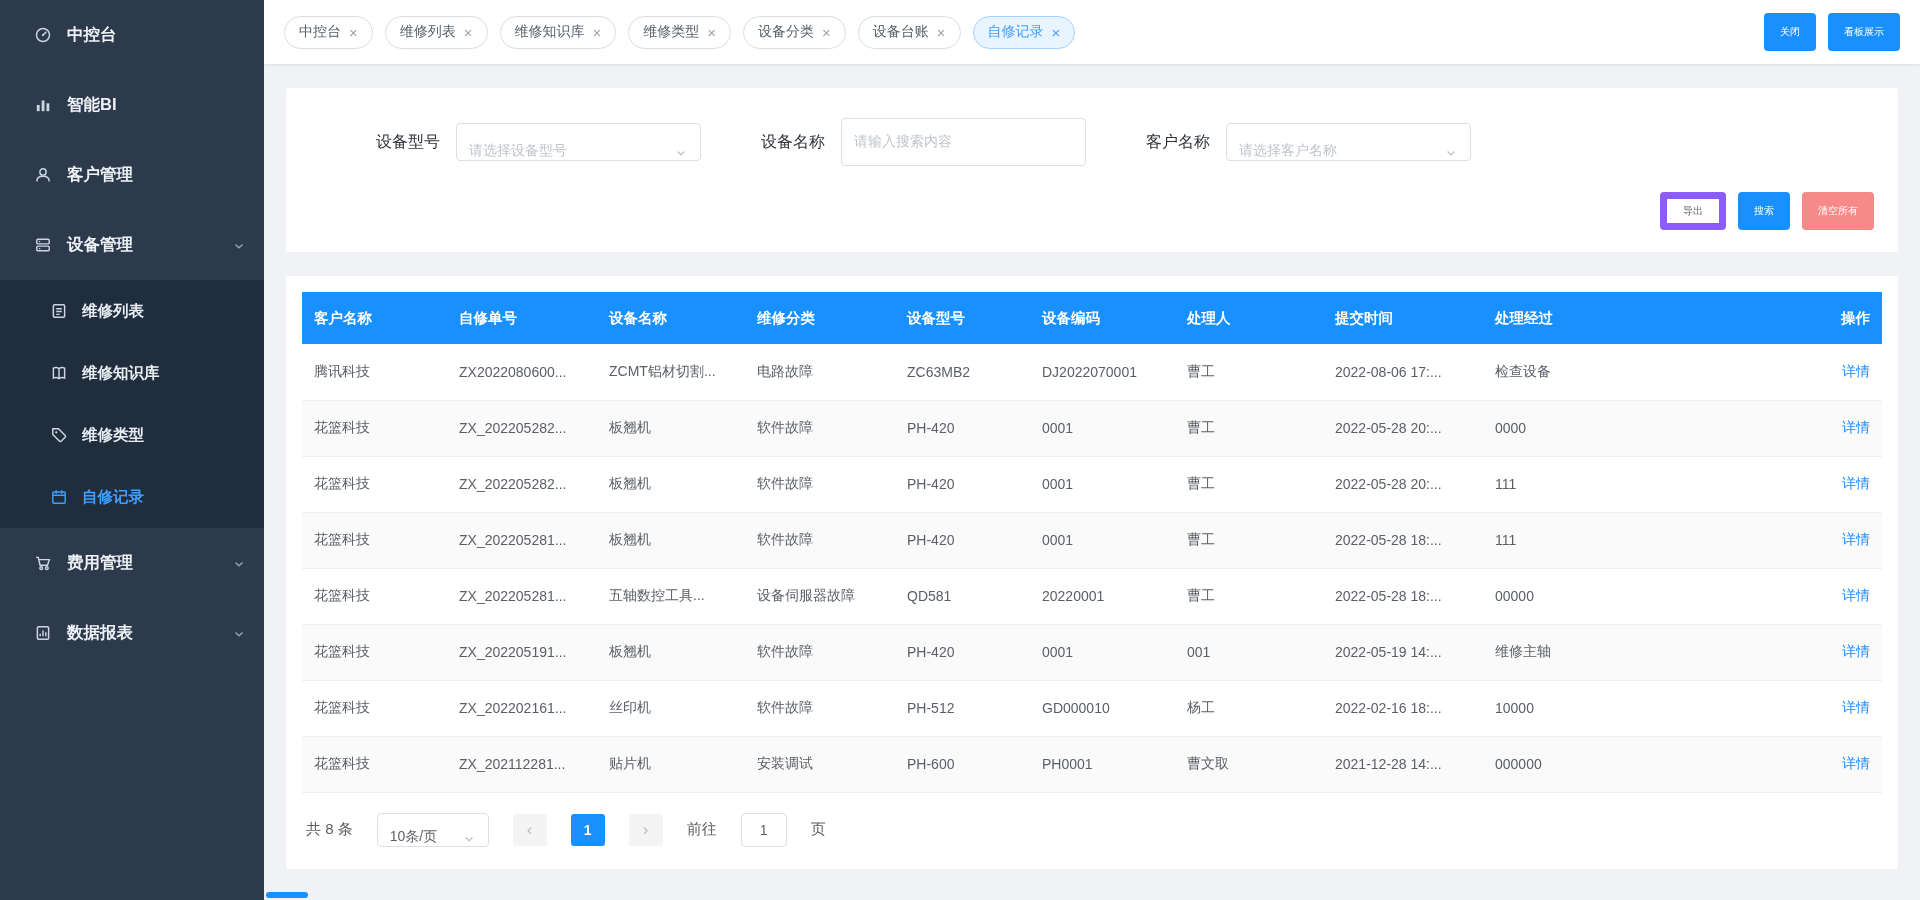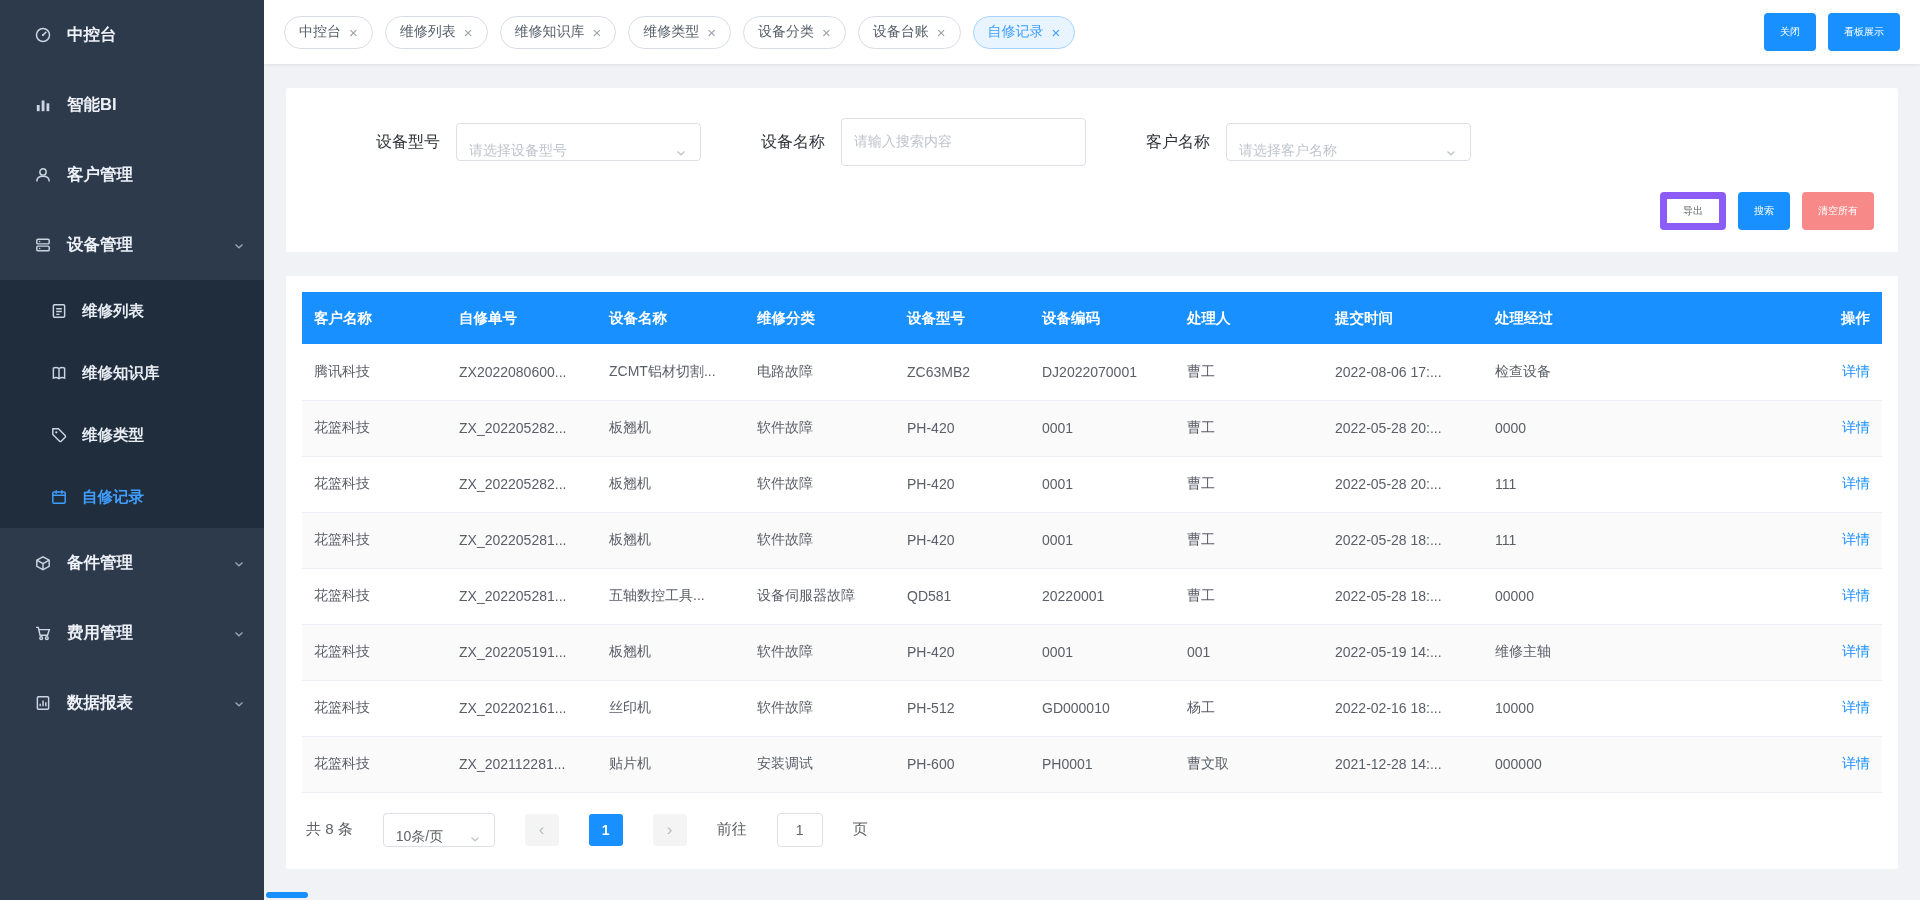--- a/index.html
+++ b/index.html
@@ -62,21 +62,21 @@
   table { width:100%; border-collapse:collapse; table-layout:fixed; }
   th { background:var(--accent,#1890ff); color:#fff; font-size:14.5px; font-weight:700; text-align:left;
        padding:0 12px; height:52px; white-space:nowrap; overflow:hidden; }
   td { font-size:14px; color:#5a5e66; padding:0 12px; height:56px; border-bottom:1px solid #ebeef5;
        white-space:nowrap; overflow:hidden; }
   tbody tr:nth-child(even) { background:#fafafa; }
   th.op-col, td.op-cell { text-align:right; }
   .detail-link { color:var(--accent,#1890ff); cursor:pointer; }
 
   
-  .pagination { display:flex; align-items:center; gap:30px; padding:20px 4px 14px; font-size:15px; color:#606266; }
+  .pagination { display:flex; align-items:center; gap:24px; padding:20px 4px 14px; font-size:15px; color:#606266; }
   .page-size { width:112px; height:34px; }
   .pager-btn { min-width:34px; height:32px; border:none; border-radius:3px; background:#f4f4f5; color:#b7bcc4;
                font-size:17px; cursor:pointer; display:inline-flex; align-items:center; justify-content:center; font-family:inherit; }
   .pager-btn.page.active { background:var(--accent,#1890ff); color:#fff; font-size:14px; font-weight:600; }
   .goto-input { width:46px; height:34px; border:1px solid #dcdfe6; border-radius:4px; text-align:center;
                 font-size:14px; color:#606266; font-family:inherit; outline:none; }
 
   
   .vscroll { position:fixed; top:2px; right:2px; width:6px; height:46px; background:var(--accent,#1890ff); border-radius:3px; }
   .hscroll { position:fixed; left:266px; bottom:2px; width:42px; height:6px; background:var(--accent,#1890ff); border-radius:3px; }
@@ -167,34 +167,20 @@
       <span class="icon">
         <svg viewBox="0 0 16 16" fill="none" stroke="currentColor" stroke-width="1.3">
             <rect x="2.5" y="3.5" width="11" height="10" rx="1"></rect>
             <path d="M2.5 6.5h11M5.5 2v3M10.5 2v3"></path>
           </svg>
       </span>
       <span>自修记录</span>
     </div>
   </div>
 
-  <div class="side-item">
-    <span class="icon">
-      <svg viewBox="0 0 16 16" fill="none" stroke="currentColor" stroke-width="1.3">
-          <path d="M2.5 5.5 8 2.5l5.5 3V11L8 14l-5.5-3Z"></path>
-          <path d="M2.5 5.5 8 8.5l5.5-3M8 8.5V14"></path>
-        </svg>
-    </span>
-    <span>备件管理</span>
-    <span class="arrow">
-      <svg viewBox="0 0 16 16" fill="none" stroke="currentColor" stroke-width="1.5">
-          <path d="M4 6.2 L8 10 L12 6.2"></path>
-        </svg>
-    </span>
-  </div>
 
   <div class="side-item">
     <span class="icon">
       <svg viewBox="0 0 16 16" fill="none" stroke="currentColor" stroke-width="1.3">
           <path d="M1.8 3h2l1.6 7h6.6l1.6-5H4.4"></path>
           <circle cx="6.4" cy="12.6" r="1.2"></circle>
           <circle cx="11.4" cy="12.6" r="1.2"></circle>
         </svg>
     </span>
     <span>费用管理</span>

